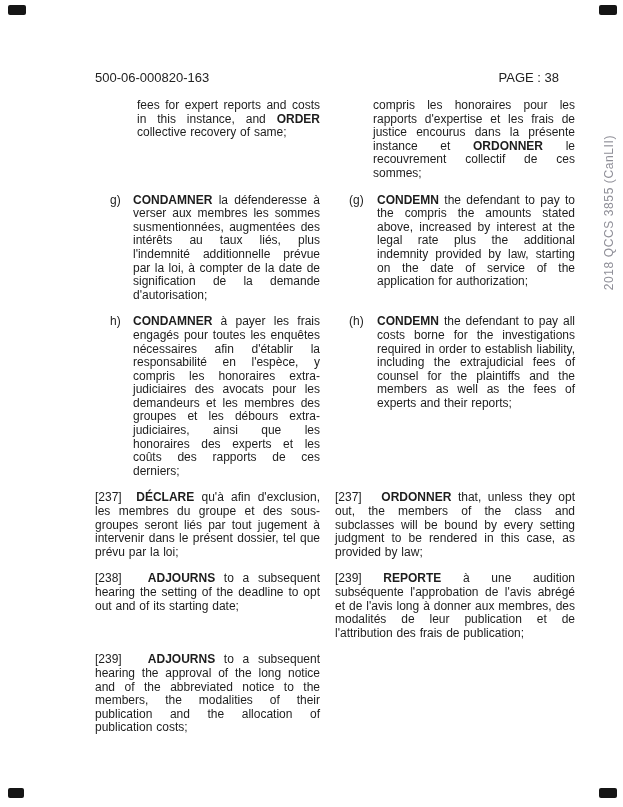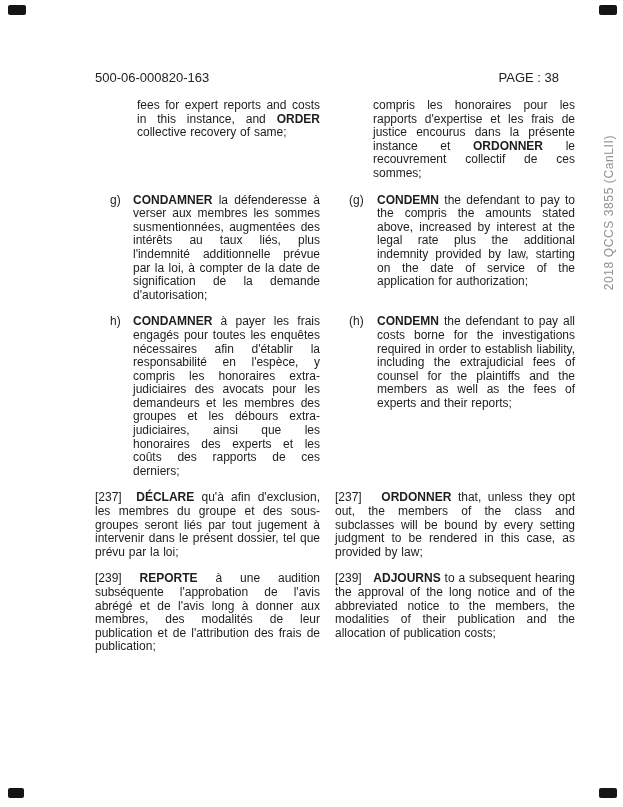--- a/index.html
+++ b/index.html
@@ -108,20 +108,23 @@
       </div>
       <div class="cell right">
         <div class="para item"><span class="label">(h)</span><span class="b">CONDEMN</span><span> the defendant to pay all costs borne for the investigations required in order to establish liability, including the extrajudicial fees of counsel for the plaintiffs and the members as well as the fees of experts and their reports;</span></div>
       </div>
       <div class="cell left">
         <div class="para num"><span>[237]&nbsp; </span><span class="b">DÉCLARE</span><span> qu'à afin d'exclusion, les membres du groupe et des sous-groupes seront liés par tout jugement à intervenir dans le présent dossier, tel que prévu par la loi;</span></div>
       </div>
       <div class="cell right">
         <div class="para num"><span>[237]&nbsp;&nbsp; </span><span class="b">ORDONNER</span><span> that, unless they opt out, the members of the class and subclasses will be bound by every setting judgment to be rendered in this case, as provided by law;</span></div>
       </div>
+      <div class="cell right">
+        <div class="para num"><span>[238]&nbsp;&nbsp; </span><span class="b">ADJOURNS</span><span> to a subsequent hearing the setting of the deadline to opt out and of its starting date;</span></div>
+      </div>
       <div class="cell left">
         <div class="para num"><span>[239] </span><span class="b">REPORTE</span><span> à une audition subséquente l'approbation de l'avis abrégé et de l'avis long à donner aux membres, des modalités de leur publication et de l'attribution des frais de publication;</span></div>
       </div>
       <div class="cell right">
         <div class="para num"><span>[239]&nbsp;&nbsp; </span><span class="b">ADJOURNS</span><span> to a subsequent hearing the approval of the long notice and of the abbreviated notice to the members, the modalities of their publication and the allocation of publication costs;</span></div>
       </div>
     </div>
 
 </div>
 

